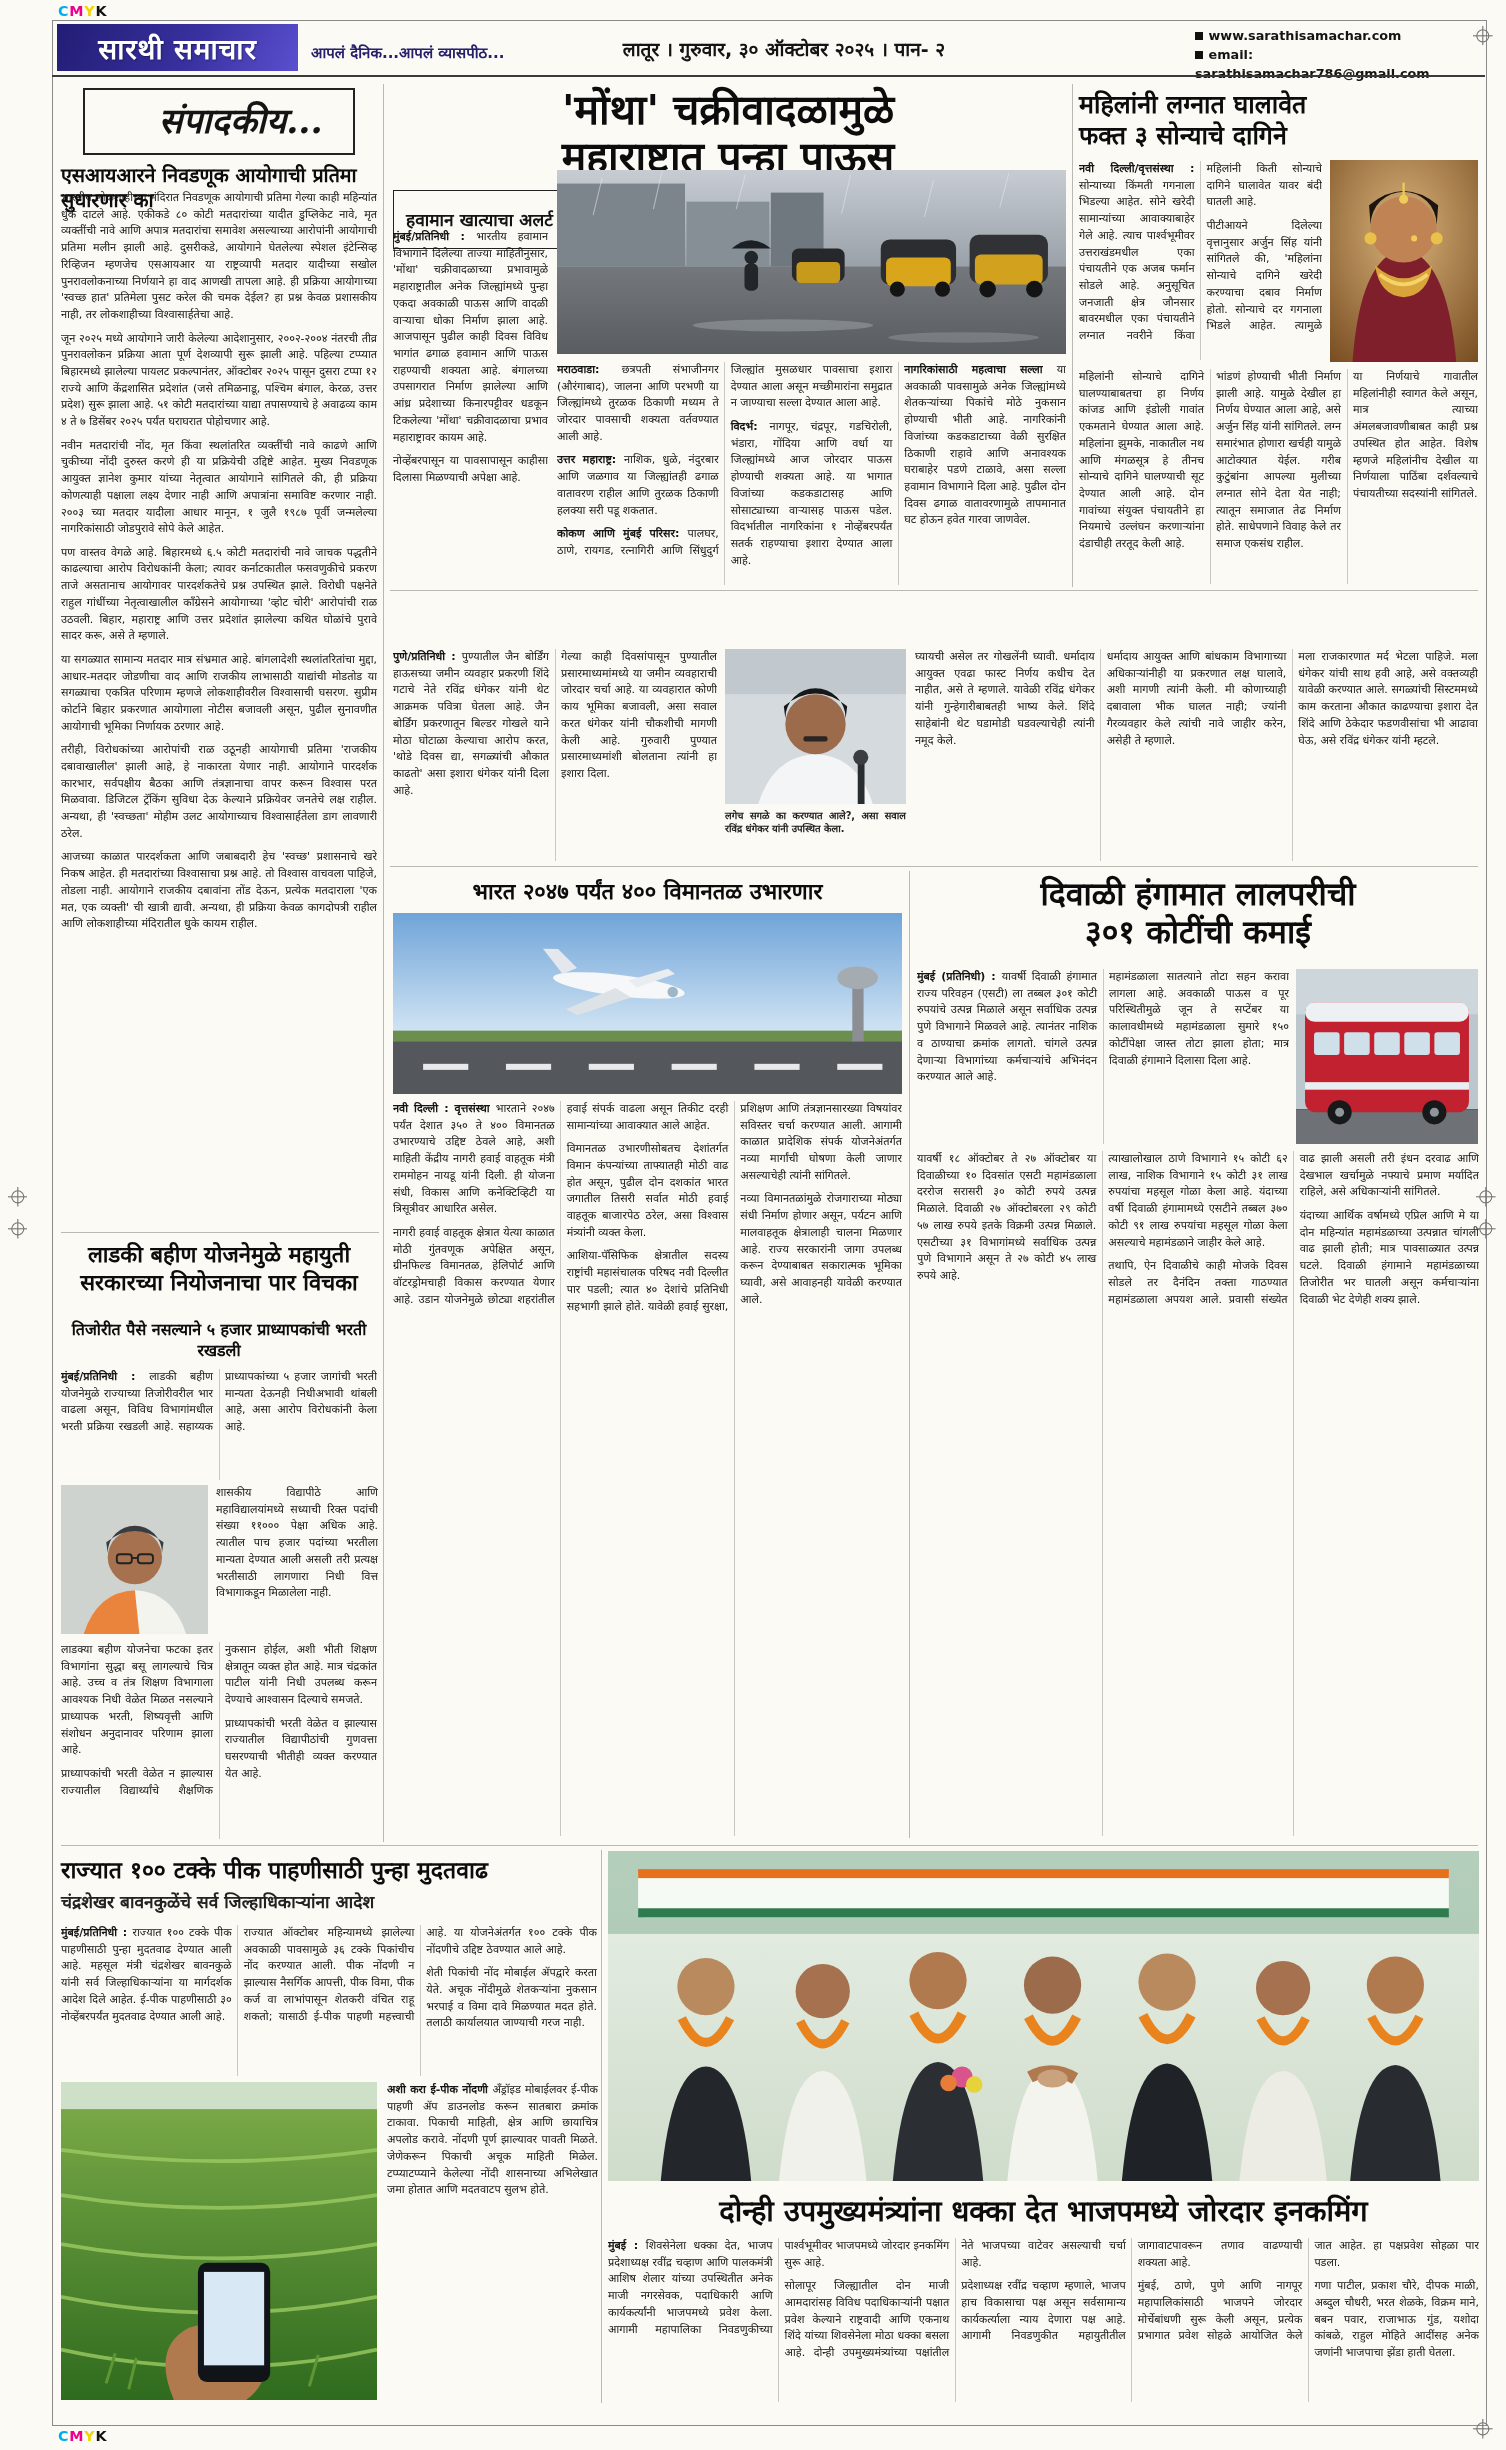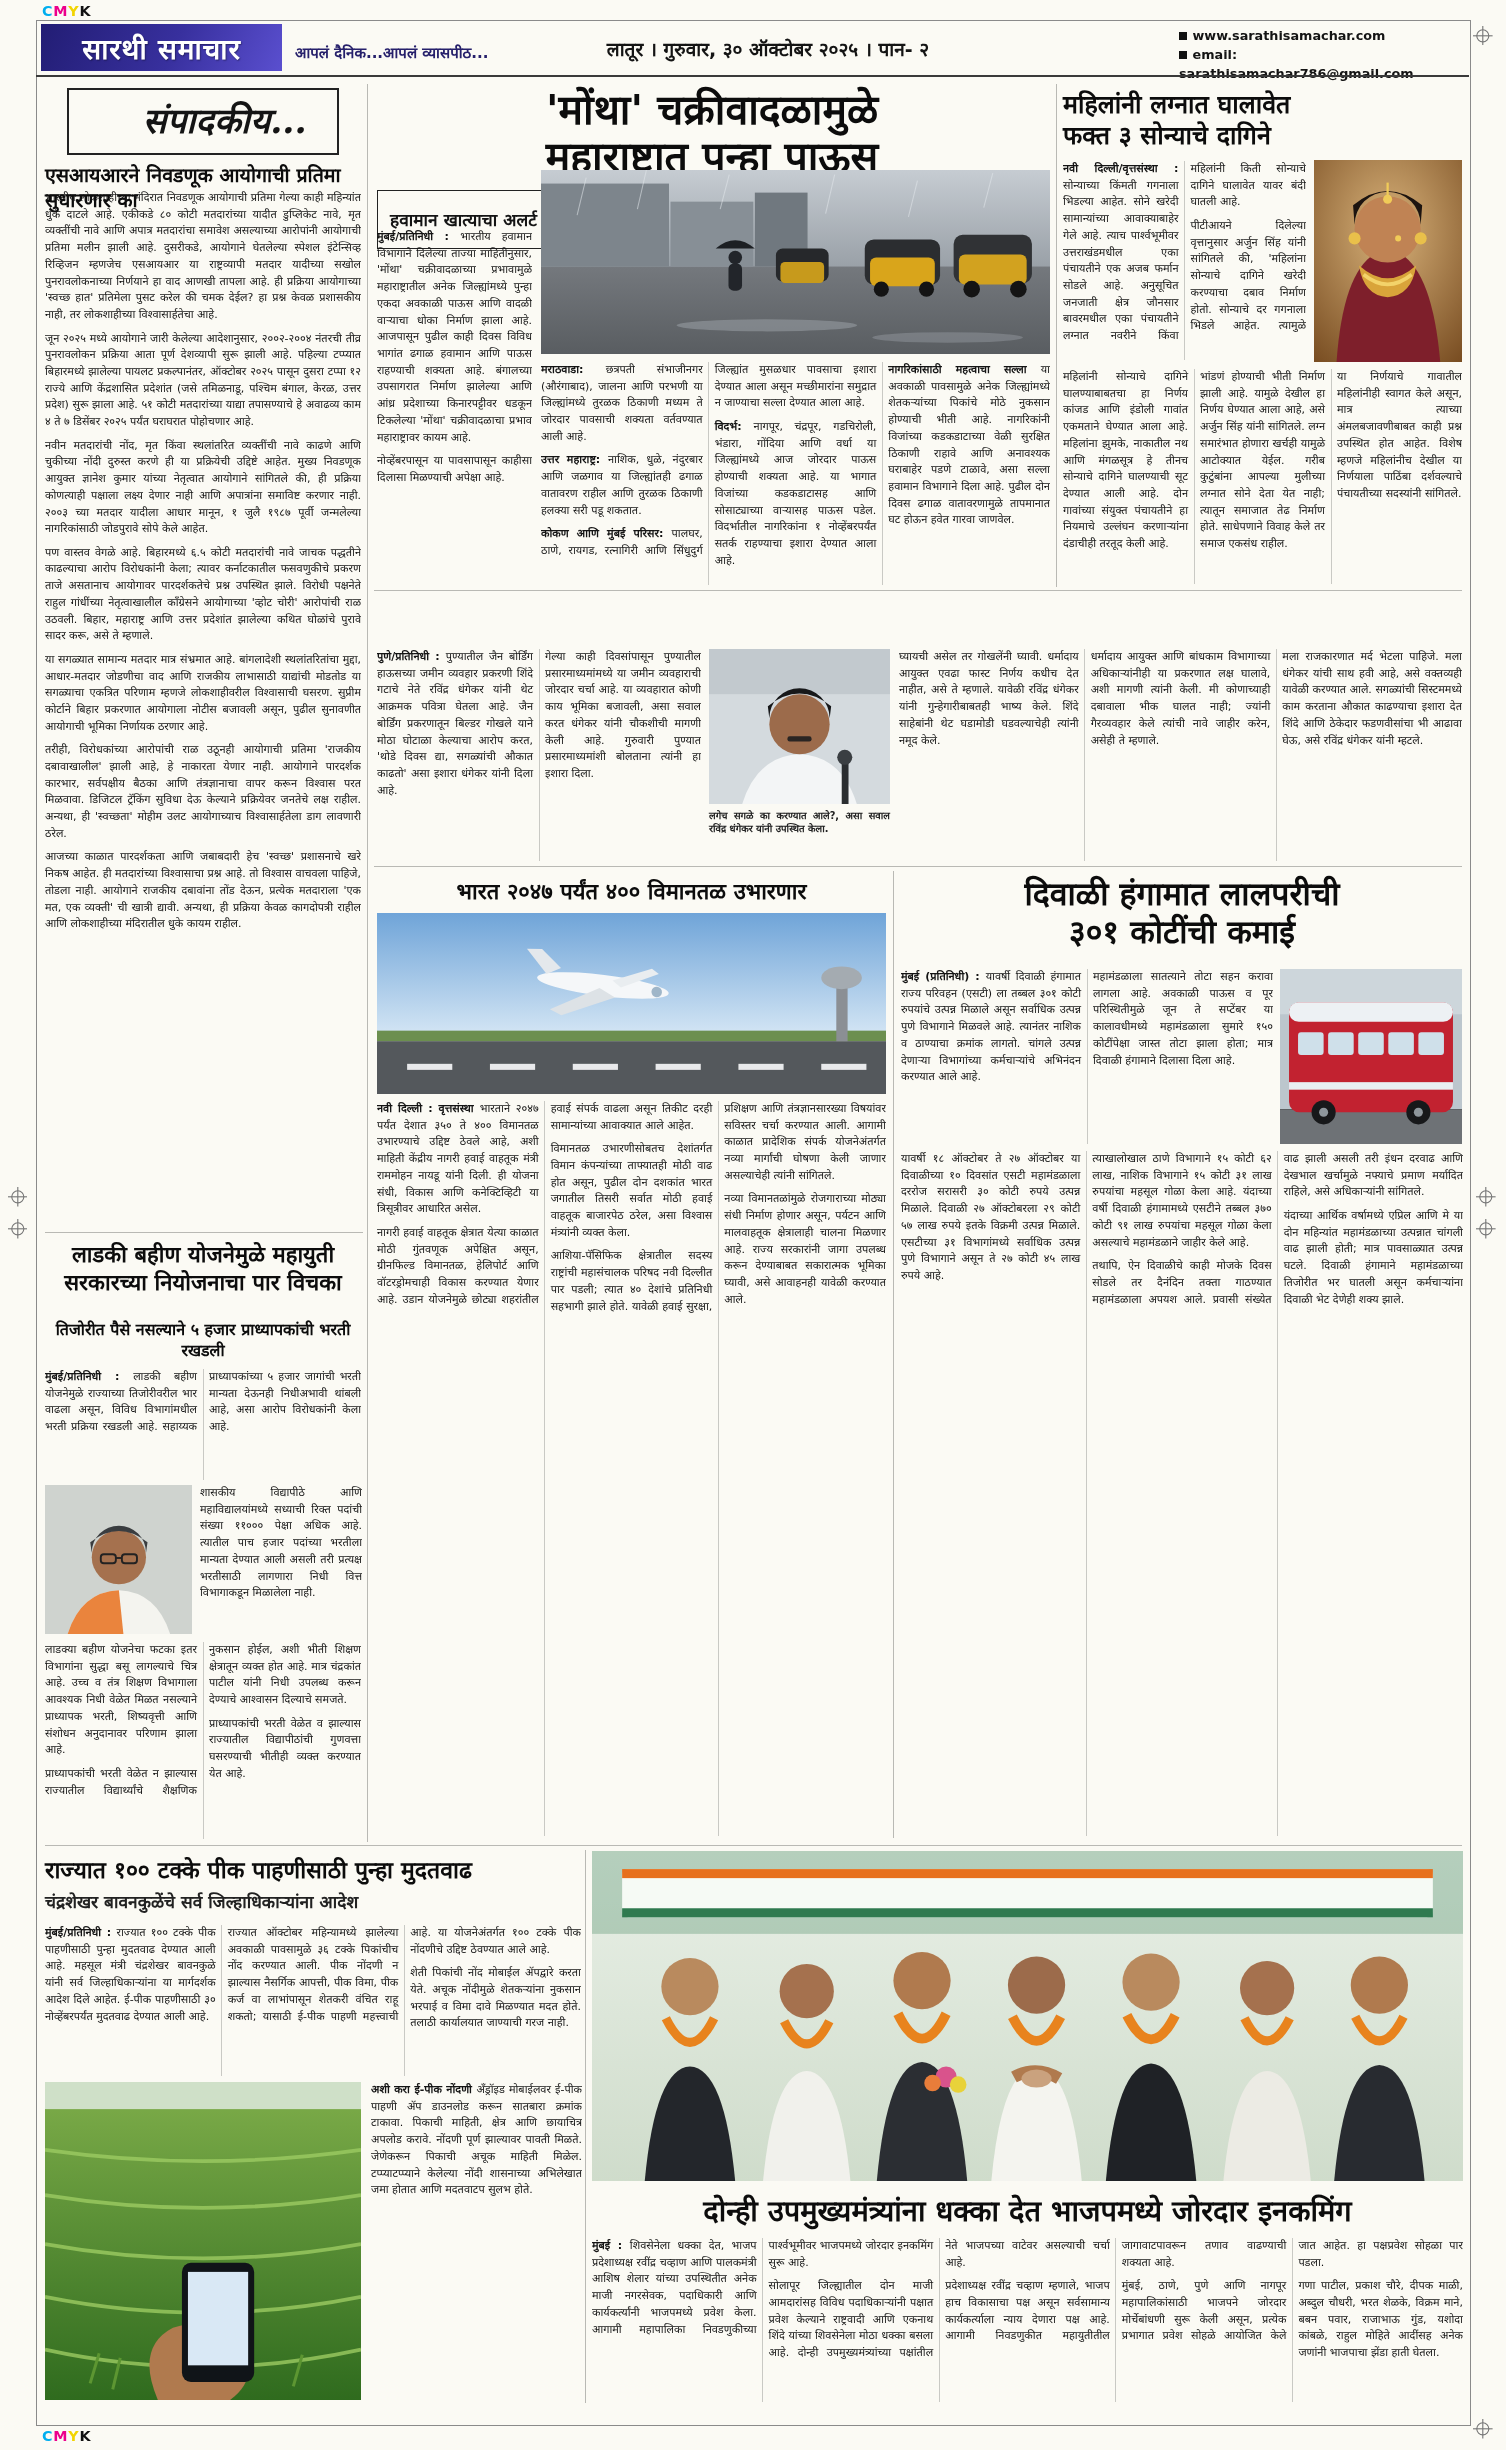--- a/index.html
+++ b/index.html
@@ -1,17 +1,17 @@
 <!DOCTYPE html>
 <html style="font-size:12px"><head>
 <meta charset="utf-8">
 <style>
   html,body{margin:0;padding:0;background:#e9e7e0;}
   #page{position:relative;width:1506px;height:2450px;background:#fbfaf4;font-family:"DejaVu Sans",sans-serif;color:#141414;overflow:hidden;}
-  .abs{position:absolute;}
+  .abs{position:absolute;margin-left:16px;}
   .clip{overflow:hidden;}
   .frame{border:0.8px solid #8a8a8a;}
   .bp{margin:0 0 6.8px;font-size:11px;line-height:1.52;text-align:justify;}
   .bp b{font-weight:700;}
   .cols2{column-count:2;column-gap:12px;column-rule:0.8px solid #c9c9c4;}
   .cols3{column-count:3;column-gap:12px;column-rule:0.8px solid #c9c9c4;}
   .cols5{column-count:5;column-gap:12px;column-rule:0.8px solid #c9c9c4;}
   .hl{font-weight:700;color:#0c0c0c;}
   .pre{white-space:pre-line;}
   .vrule{background:#b9b9b4;width:0.8px;}

